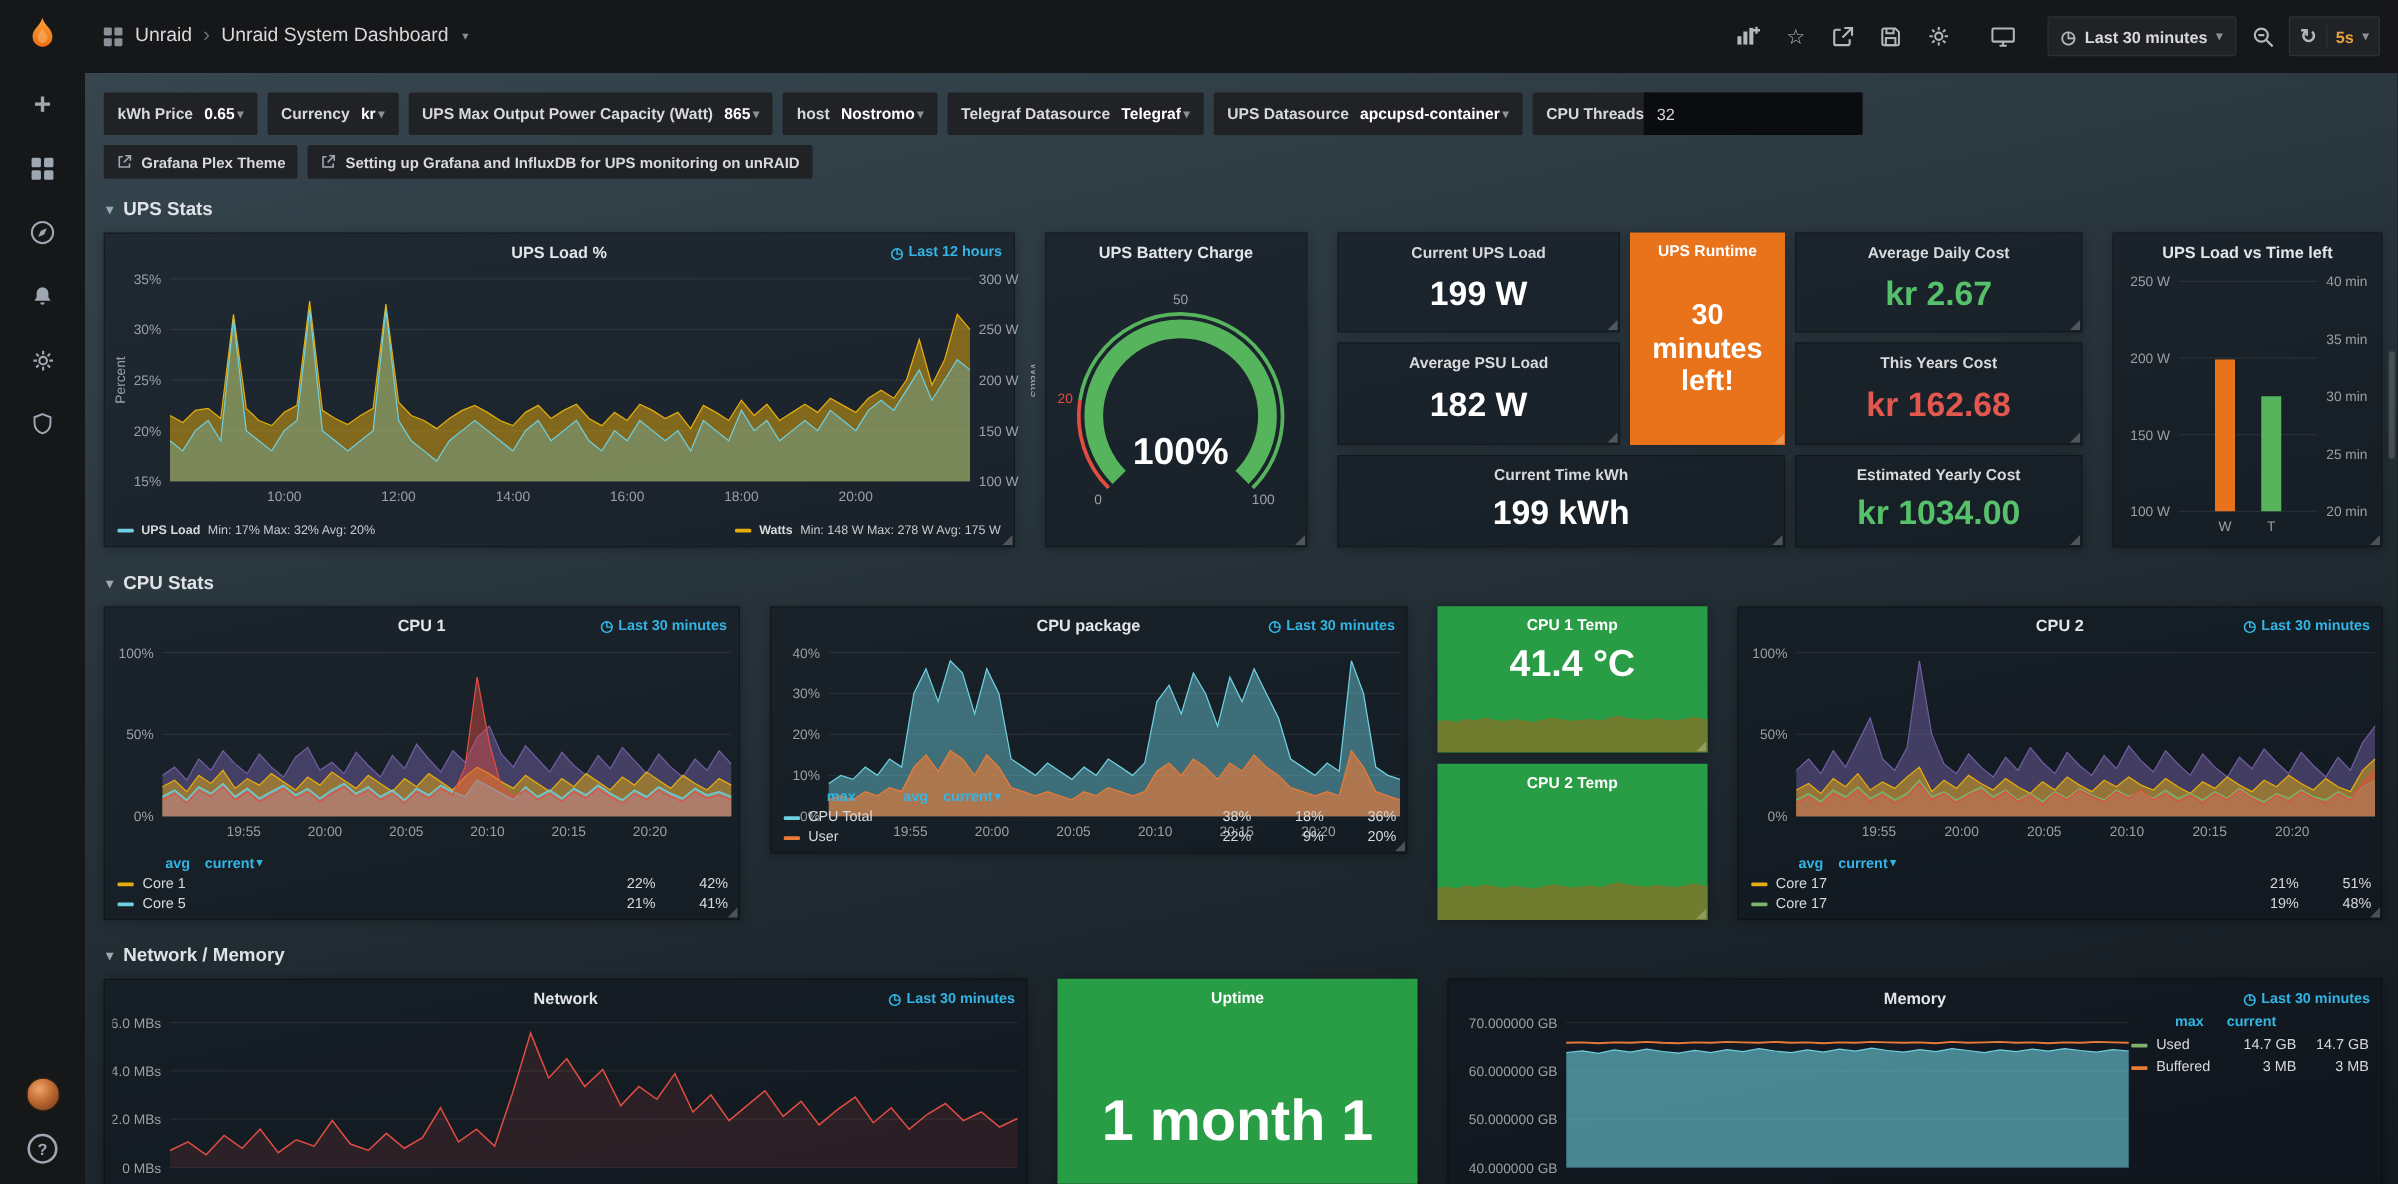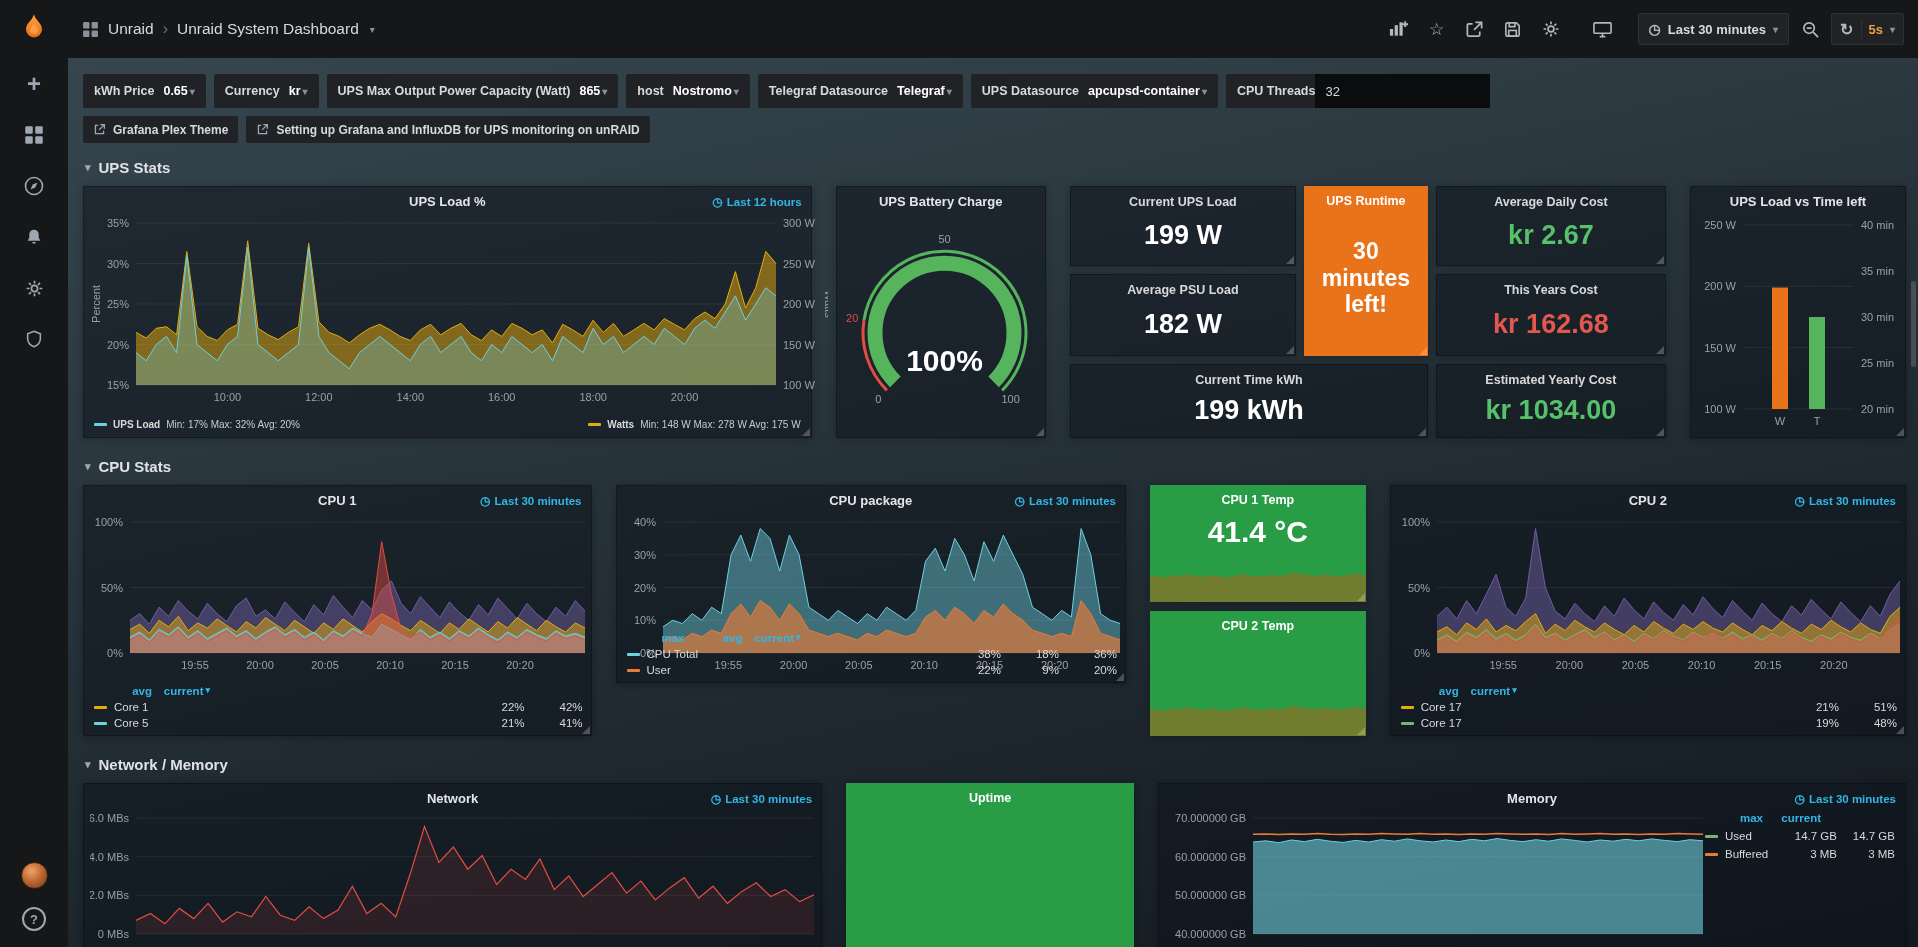--- a/index.html
+++ b/index.html
@@ -690,20 +690,21 @@
             <line x1="46" y1="124" x2="724" y2="124" stroke="rgba(255,255,255,0.07)"></line>
             <text x="39" y="128" text-anchor="end">0 MBs</text>
             <polygon points="46.0,110.4 60.4,103.5 74.9,113.8 89.3,98.4 103.7,108.6 118.1,93.3 132.6,112.1 147.0,101.8 161.4,106.9 175.8,86.5 190.3,105.2 204.7,110.4 219.1,96.7 233.5,108.6 248.0,100.1 262.4,76.2 276.8,103.5 291.2,93.3 305.7,106.9 320.1,64.3 334.5,16.5 348.9,52.4 363.4,37.0 377.8,59.2 392.2,45.5 406.6,74.5 421.1,59.2 435.5,69.4 449.9,48.9 464.3,79.6 478.8,66.0 493.2,86.5 507.6,74.5 522.0,62.6 536.5,83.1 550.9,71.1 565.3,89.9 579.7,77.9 594.2,67.7 608.6,88.2 623.0,76.2 637.4,93.3 651.9,81.4 666.3,72.8 680.7,86.5 695.1,79.6 709.6,91.6 724.0,84.8 724,124 46,124" fill="#e24d42" fill-opacity="0.12"></polygon>
             <polyline points="46.0,110.4 60.4,103.5 74.9,113.8 89.3,98.4 103.7,108.6 118.1,93.3 132.6,112.1 147.0,101.8 161.4,106.9 175.8,86.5 190.3,105.2 204.7,110.4 219.1,96.7 233.5,108.6 248.0,100.1 262.4,76.2 276.8,103.5 291.2,93.3 305.7,106.9 320.1,64.3 334.5,16.5 348.9,52.4 363.4,37.0 377.8,59.2 392.2,45.5 406.6,74.5 421.1,59.2 435.5,69.4 449.9,48.9 464.3,79.6 478.8,66.0 493.2,86.5 507.6,74.5 522.0,62.6 536.5,83.1 550.9,71.1 565.3,89.9 579.7,77.9 594.2,67.7 608.6,88.2 623.0,76.2 637.4,93.3 651.9,81.4 666.3,72.8 680.7,86.5 695.1,79.6 709.6,91.6 724.0,84.8" fill="none" stroke="#e24d42" stroke-width="1.2"></polyline>
           </svg>
         </div>
     </div>
 
     <div class="panel stat panel-green" id="panel-uptime">
       <div class="stat-title">Uptime</div>
+      <div class="uptime-value">1 month 1</div>
     </div>
 
     <div class="panel" id="panel-memory">
       <div class="panel-title">Memory</div>
       <div class="time-badge">
         <span class="clockg">◷</span>
         <span>Last 30 minutes</span>
       </div>
       <div class="cbox" id="chart-memory">
           <svg width="548" height="164">

